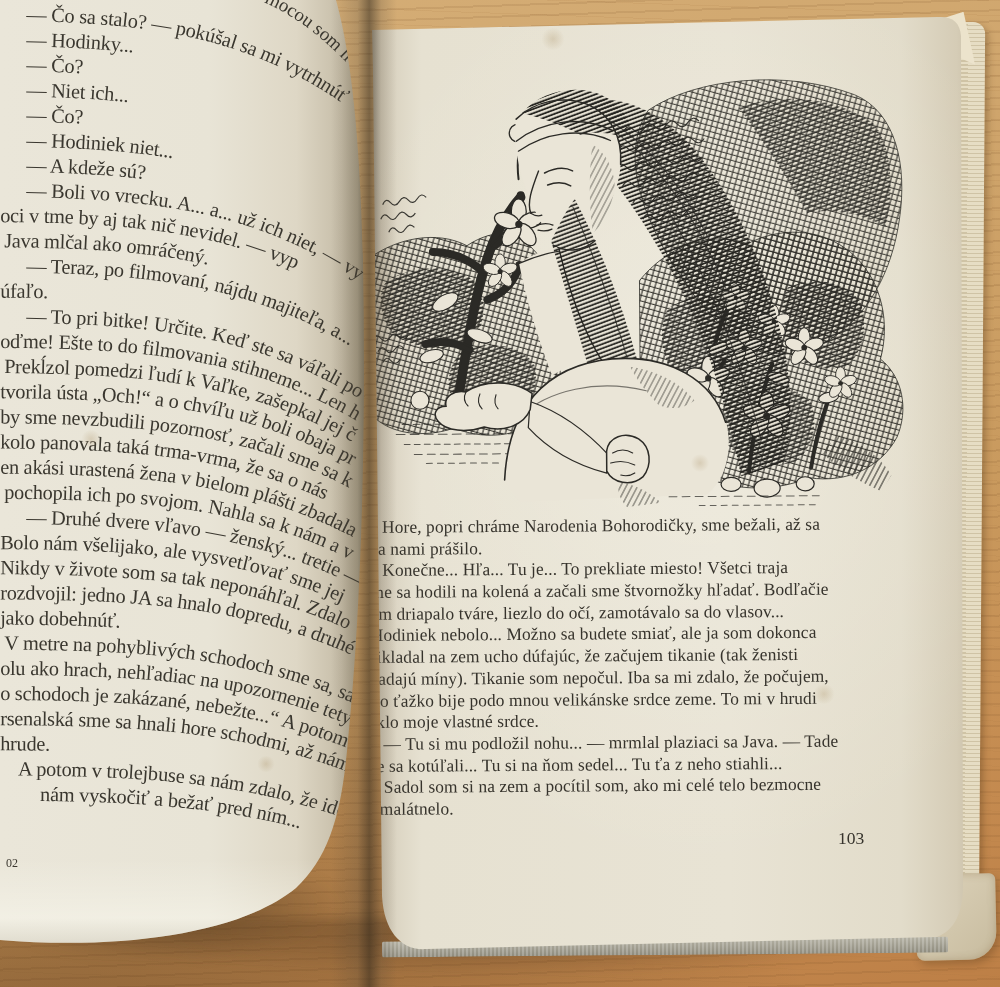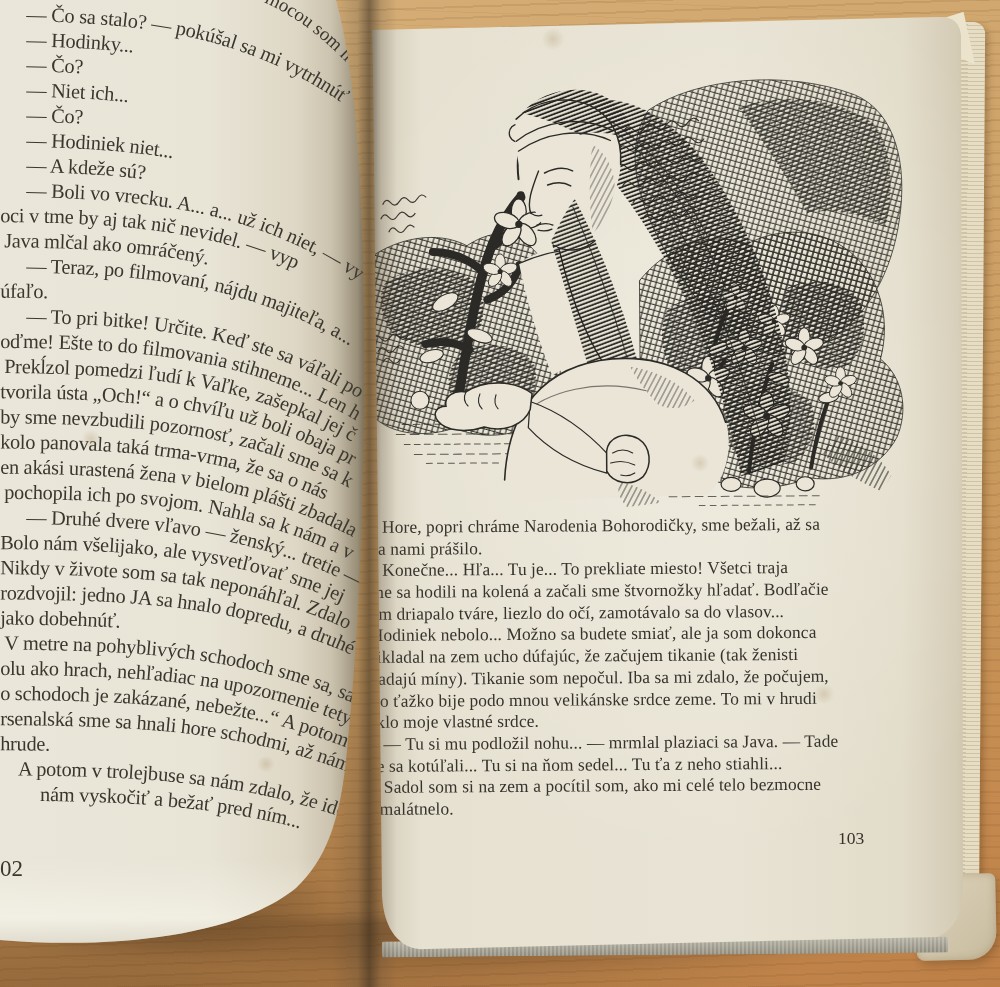--- a/index.html
+++ b/index.html
@@ -41,21 +41,21 @@
     clip-path:path('M0 0 L336 0 C350 50 360 130 363 260 C366 430 362 600 348 740 C342 812 330 856 296 888 C240 934 120 950 0 940 Z');
     background:
       linear-gradient(to bottom, rgba(0,0,0,0) 87%, rgba(255,255,246,.38) 93%, rgba(108,94,70,.32) 100%),
       linear-gradient(to right,#eae6d9 0%,#e8e4d6 55%,#ded7c5 78%,#c6bda8 90%,#a2987f 97%,#837a64 100%);}
   .gutter-shadow{position:absolute;left:331px;top:0;width:66px;height:987px;z-index:7;pointer-events:none;
     background:linear-gradient(to right, rgba(86,74,56,0) 0%, rgba(86,74,56,.26) 40%, rgba(50,42,30,.55) 58%, rgba(86,74,56,.22) 76%, rgba(86,74,56,0) 100%);}
   .left-text-svg{position:absolute;left:0;top:0;width:380px;height:987px;}
   text.lp-line{font-family:"Liberation Serif","DejaVu Serif",serif;font-size:20.3px;
     fill:#3a372f;letter-spacing:-.25px;}
   text.lp-frag{font-family:"Liberation Serif","DejaVu Serif",serif;font-size:19px;fill:#3a372f;}
-  .page-number-left{position:absolute;left:0;top:856px;font-size:23px;color:#3a372f;}
+  .page-number-left{position:absolute;left:6px;top:856px;font-size:12px;color:#3a372f;}
   .right-text{position:absolute;left:11px;top:507px;width:550px;transform:rotate(-.4deg);
     font-size:17.4px;line-height:21.7px;color:#36332c;letter-spacing:.1px;white-space:nowrap;}
   .rline{height:21.7px;overflow:hidden;}
   .page-number-right{position:absolute;left:478px;top:820px;font-size:17.5px;color:#36332c;}
   .illustration{position:absolute;left:7px;top:40px;transform:rotate(-.4deg);}
   .petal{fill:#eae5d7;stroke:#2b2a26;stroke-width:1.1;}
   .ink{stroke:#2b2a26;fill:none;stroke-linecap:round;}
   .scrib{stroke:#2a2925;fill:none;stroke-width:1.15;opacity:.92;}
   .lite{fill:#eae5d7;}
   .spot{position:absolute;border-radius:50%;pointer-events:none;

